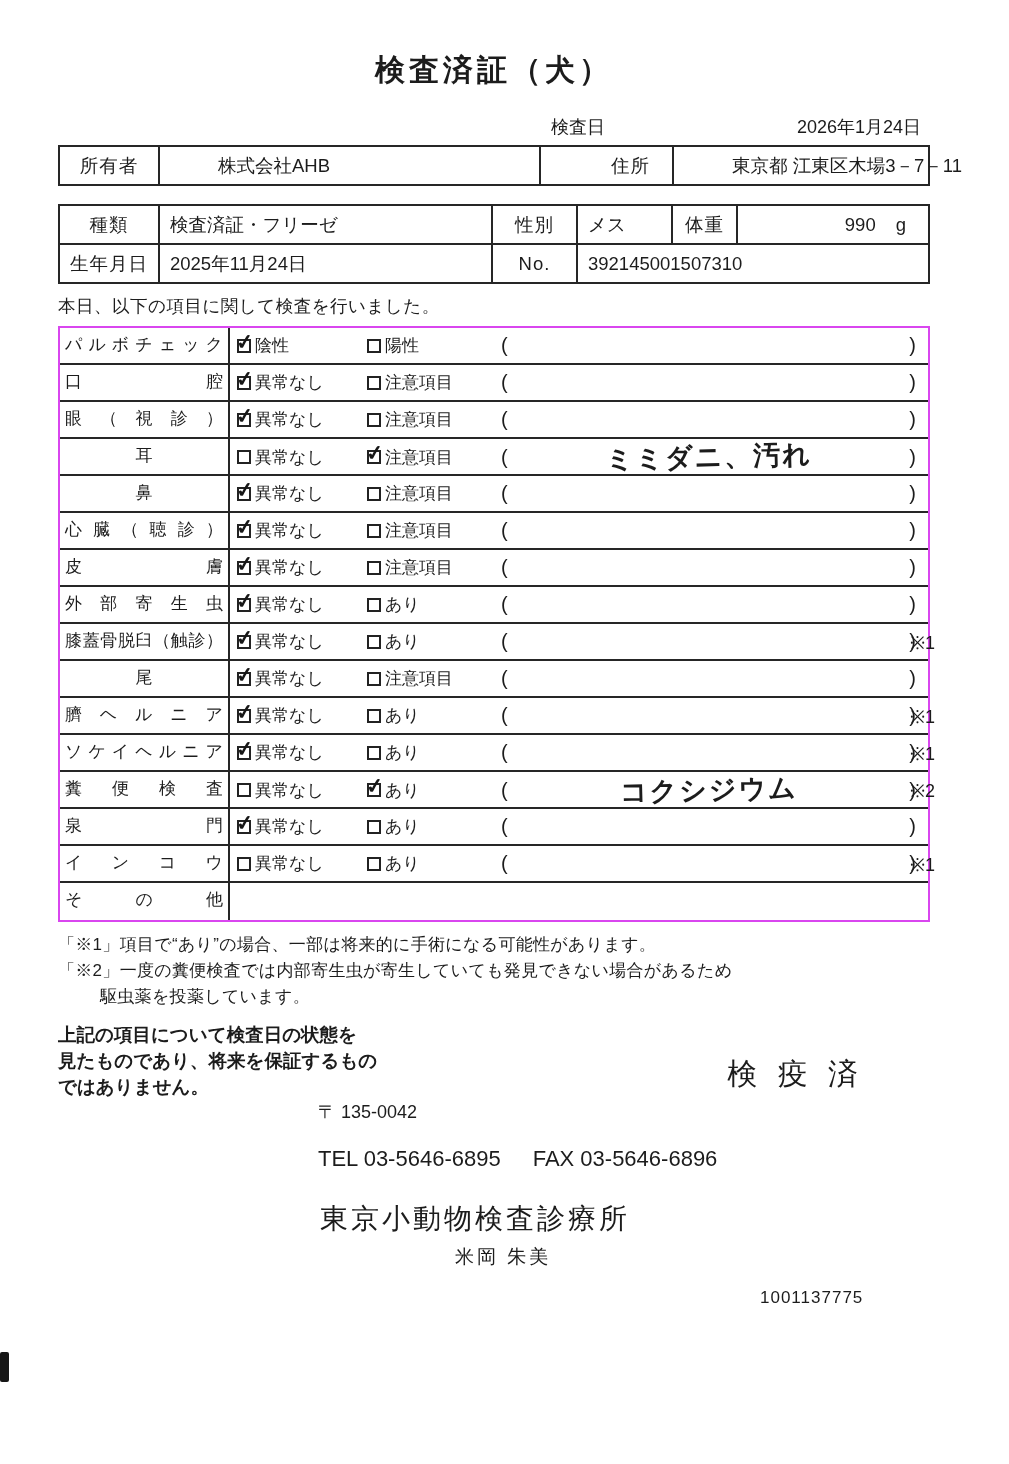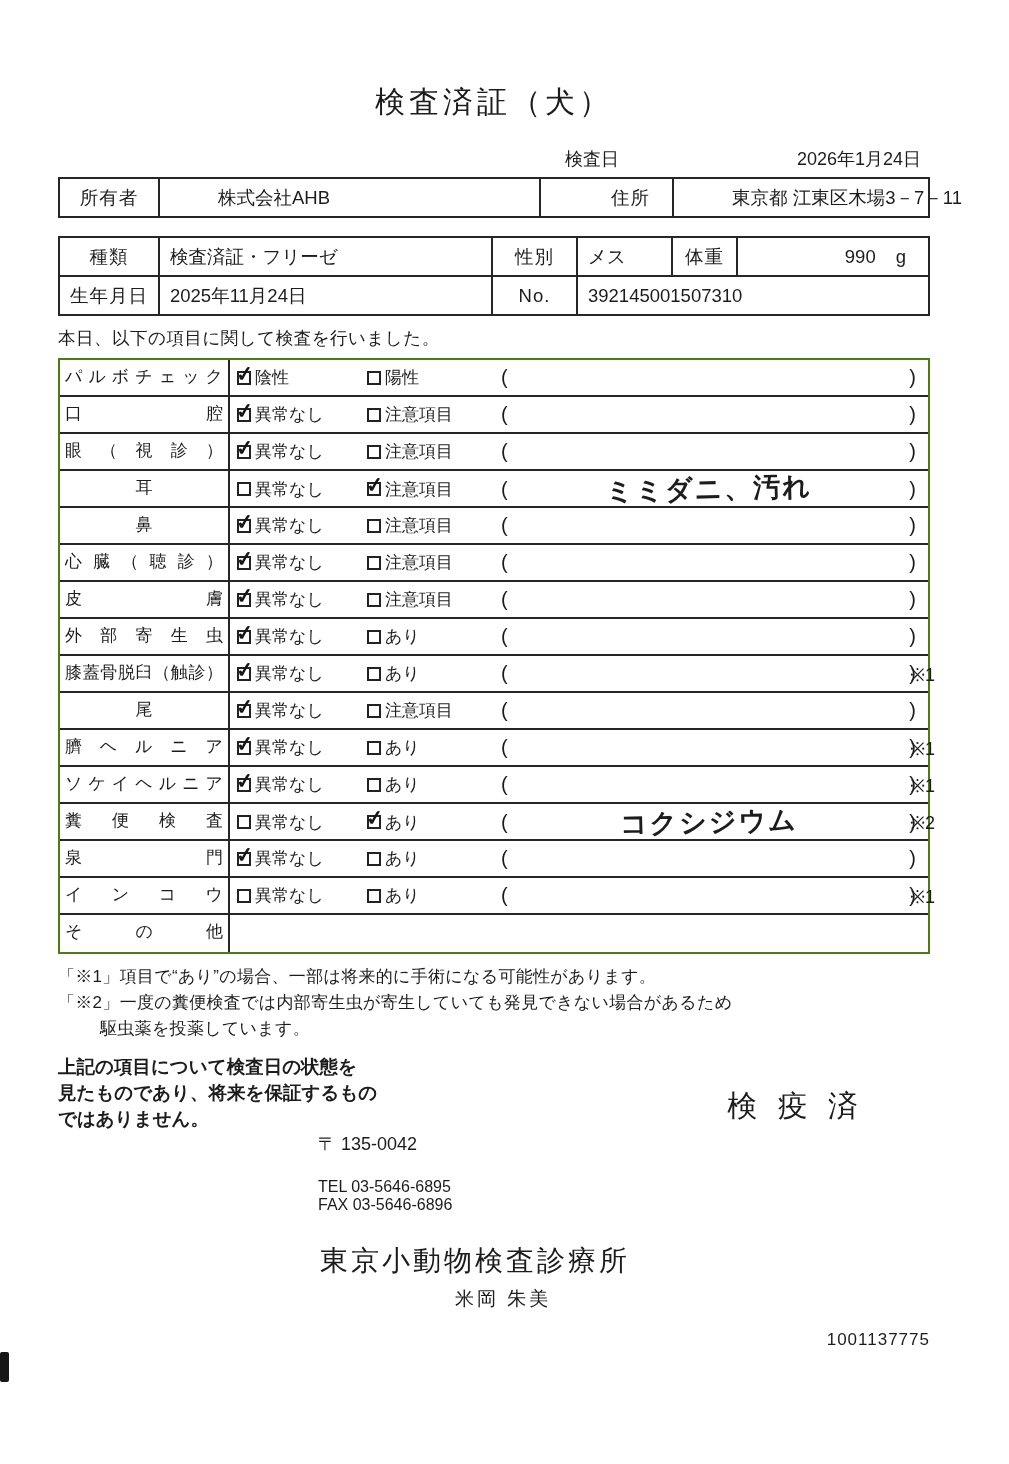--- a/index.html
+++ b/index.html
@@ -5,44 +5,44 @@
   * { margin:0; padding:0; box-sizing:border-box; }
   html,body { background:#e9e9e9; }
   body { font-family:"Liberation Sans", sans-serif; color:#1c1c1c; }
   .page {
     position:relative; width:1009px; height:1464px; background:#ffffff;
     overflow:hidden;
   }
   .content { position:relative; margin-left:58px; width:872px; }
 
   
-  .title { padding-top:82px; text-align:center; font-size:30px; font-weight:400; letter-spacing:4px; }
+  .title { padding-top:50px; text-align:center; font-size:30px; font-weight:700; letter-spacing:4px; }
 
   
   .date-row { position:relative; height:22px; margin-top:24px; font-size:18px; }
-  .date-label { position:absolute; left:507px; }
+  .date-label { position:absolute; left:493px; }
   .date-value { position:absolute; left:739px; }
 
   
   .tbl { border:2px solid #262626; width:872px; background:#fff; }
   .grid1  { display:grid; grid-template-columns:100px 333px 85px 350px;gap:48px; }
   .grid2a { display:grid; grid-template-columns:100px 333px 85px 95px 65px 190px; border-bottom:2px solid #262626; }
   .grid2b { display:grid; grid-template-columns:100px 333px 85px 350px; }
   .gcell { border-right:2px solid #262626; min-height:37px; display:flex; align-items:center; padding:0 10px; font-size:18.5px; }
   .grid1 .gcell:last-child, .grid2a .gcell:last-child, .grid2b .gcell:last-child { border-right:none; }
   .lab { justify-content:center; padding:0 4px; letter-spacing:1px; }
   .wcell { justify-content:flex-end; gap:20px; padding-right:22px; }
 
   .owner-tbl { margin-top:8px; }
   .info-tbl  { margin-top:18px; }
 
   .intro { margin-top:10px; font-size:17.5px; letter-spacing:0.5px; }
 
   
-  .insp { margin-top:8px; border:2px solid #4d7c0f; width:872px; }
+  .insp { margin-top:8px; border:2px solid #d946ef; width:872px; }
   .irow { position:relative; display:grid; grid-template-columns:170px 130px 135px 433px; height:37px; border-bottom:2px solid #262626; }
   .irow:last-child { border-bottom:none; }
   .icell { display:flex; align-items:center; }
   .item {
     display:block; border-right:2px solid #262626; padding:0 5px; font-size:17px;
     line-height:34px; text-align:justify; text-align-last:justify; text-justify:inter-character;
     overflow:hidden;
   }
   .item.center { text-align:center; text-align-last:center; }
   .opt { padding-left:7px; font-size:17px; }
@@ -60,24 +60,24 @@
   .footnotes { margin-top:10px; font-size:17px; line-height:26px; letter-spacing:0.3px; }
   .fn-indent { padding-left:42px; }
 
   
   .disc-row { margin-top:12px; display:flex;gap:15px; }
   .disclaimer { width:400px; font-size:18.5px; font-weight:700; line-height:26px; }
   .stamp { margin-left:auto; margin-right:66px; margin-top:32px; font-size:30px; font-weight:500; letter-spacing:6px; }
 
   
   .addr-row { display:flex; gap:44px; padding-left:260px; font-size:18px; margin-top:0px; }
-  .tel-row  { display:flex; padding-left:260px; font-size:16px; margin-top:22px;flex-direction:column; }
+  .tel-row  { display:flex; gap:32px; padding-left:260px; font-size:22px; margin-top:22px; }
   .clinic-name { padding-left:262px; margin-top:28px; font-size:28px; letter-spacing:3px; font-weight:500; }
   .vet-name { padding-left:397px; margin-top:6px; font-size:19px; letter-spacing:3px; }
-  .serial { padding-left:702px; margin-top:18px; font-size:17px; letter-spacing:1px;text-align:right; }
+  .serial { padding-left:702px; margin-top:18px; font-size:17px; letter-spacing:1px; }
 
   .artifact { position:absolute; left:0; top:1352px; width:9px; height:30px; background:#161616; border-radius:2px; }
 </style>
 </head>
 <body>
 
 <div class="page">
   <div class="content">
 
     <div class="title">検査済証（犬）</div>

